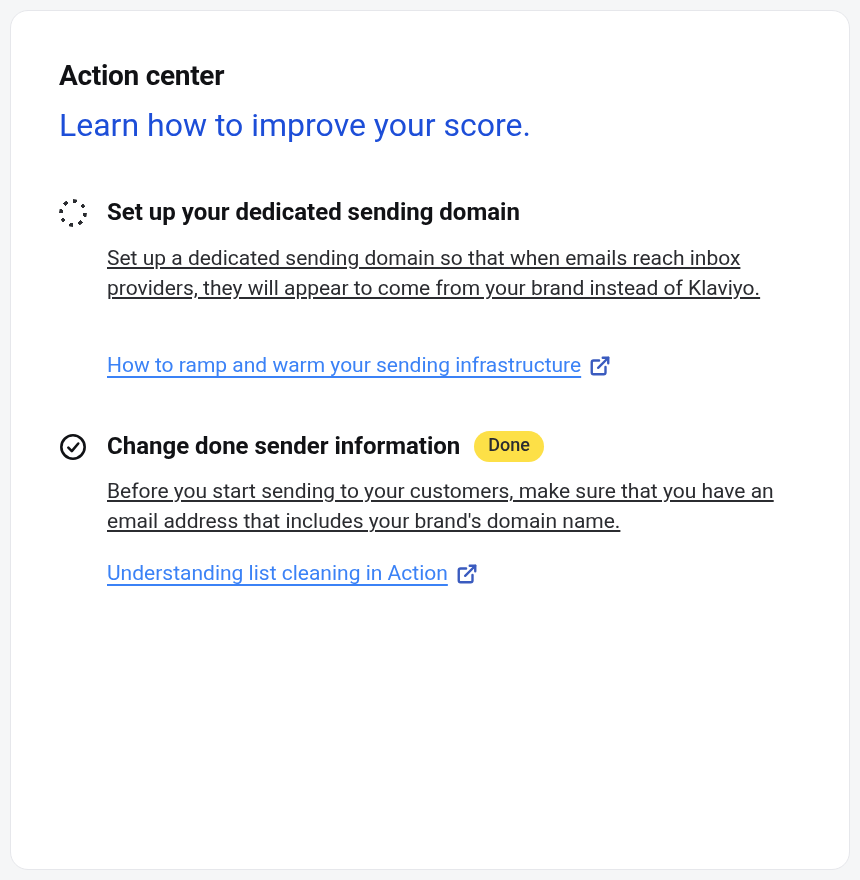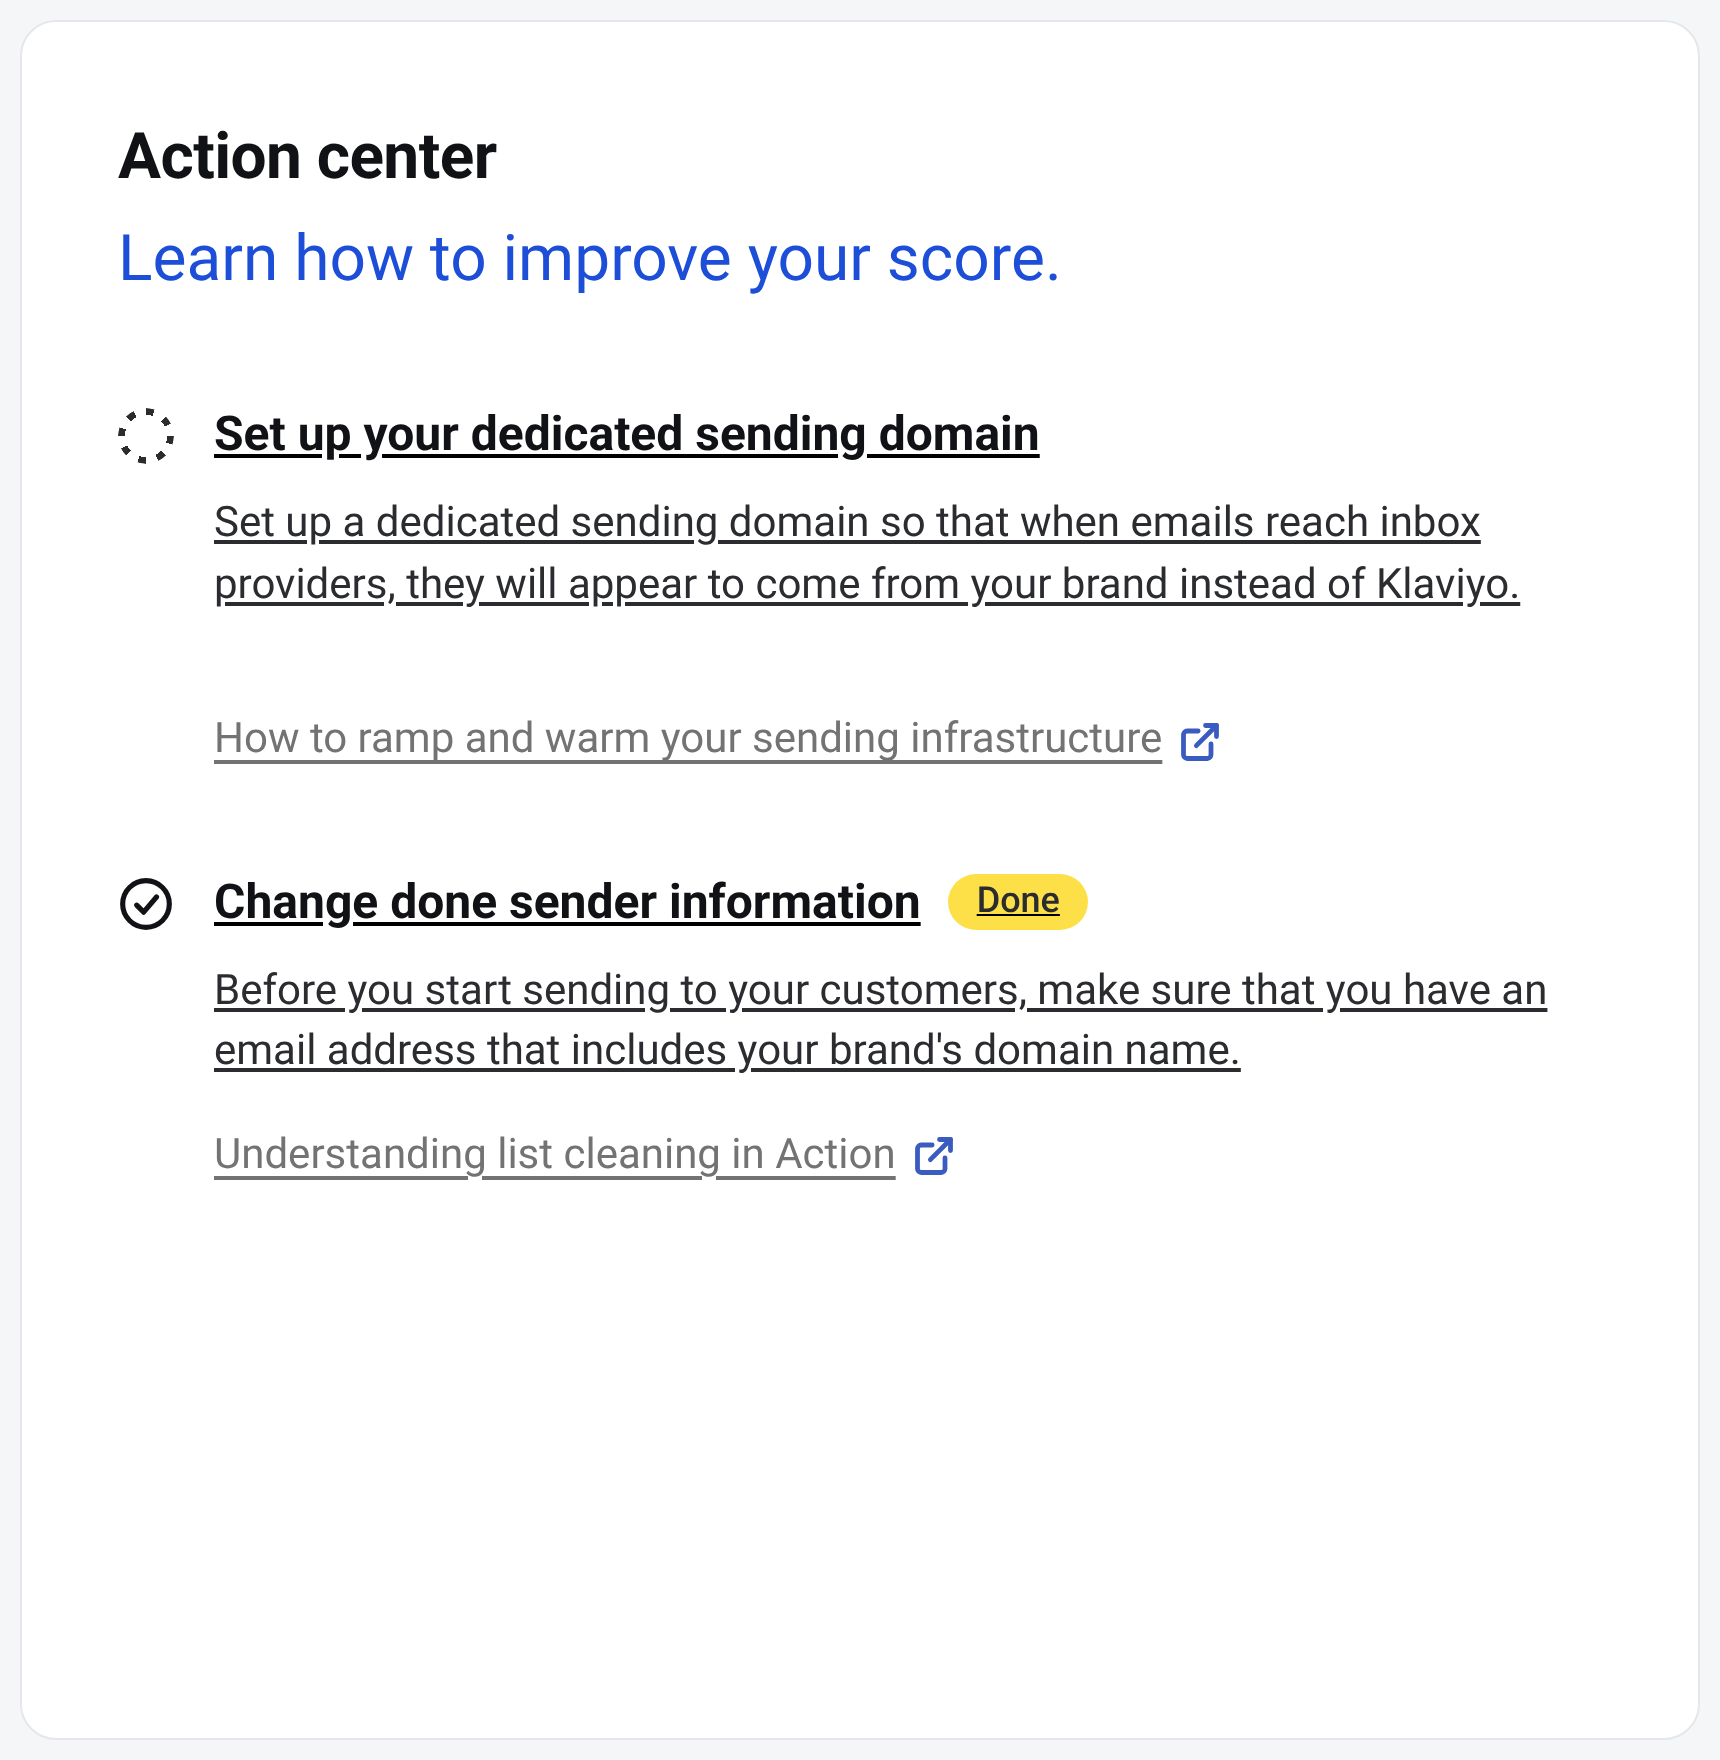--- a/index.html
+++ b/index.html
@@ -19,21 +19,21 @@
       border: 1px solid #e6e7eb;
       border-radius: 18px;
       padding: 48px 48px 56px 48px;
       width: 840px;
       min-height: 860px;
     }
     .header {
       margin-bottom: 50px;
     }
     .title {
-      font-size: 32px;
+      font-size: 28px;
       font-weight: 700;
       color: #111215;
       line-height: 1.2;
       margin-bottom: 10px;
       letter-spacing: -0.3px;
     }
     .subtitle {
       font-size: 32px;
       color: #1d4ed8;
       font-weight: 400;
@@ -49,24 +49,22 @@
       flex: 0 0 28px;
       width: 28px;
       height: 28px;
       margin-top: 2px;
     }
     .action-body {
       flex: 1;
     }
     .action-heading-row {
       display: flex;
-      align-items: center;
       gap: 14px;
       flex-wrap: wrap;
-      text-decoration: underline;
     }
     .action-heading {
       font-size: 24px;
       font-weight: 700;
       color: #111215;
       line-height: 1.3;
     }
     .badge {
       background: #fde047;
       color: #2b2c30;
@@ -112,21 +110,21 @@
       line-height: 1;
     }
     .link-row {
       margin-top: 22px;
       display: flex;
       align-items: center;
       gap: 8px;
     }
     .link {
       font-size: 21px;
-      color: #737373;
+      color: #3b82f6;
       text-decoration: underline;
       text-underline-offset: 4px;
       cursor: pointer;
       line-height: 1.4;
     }
     .ext-icon {
       color: #3a5bbf;
       width: 22px;
       height: 22px;
       display: inline-flex;

